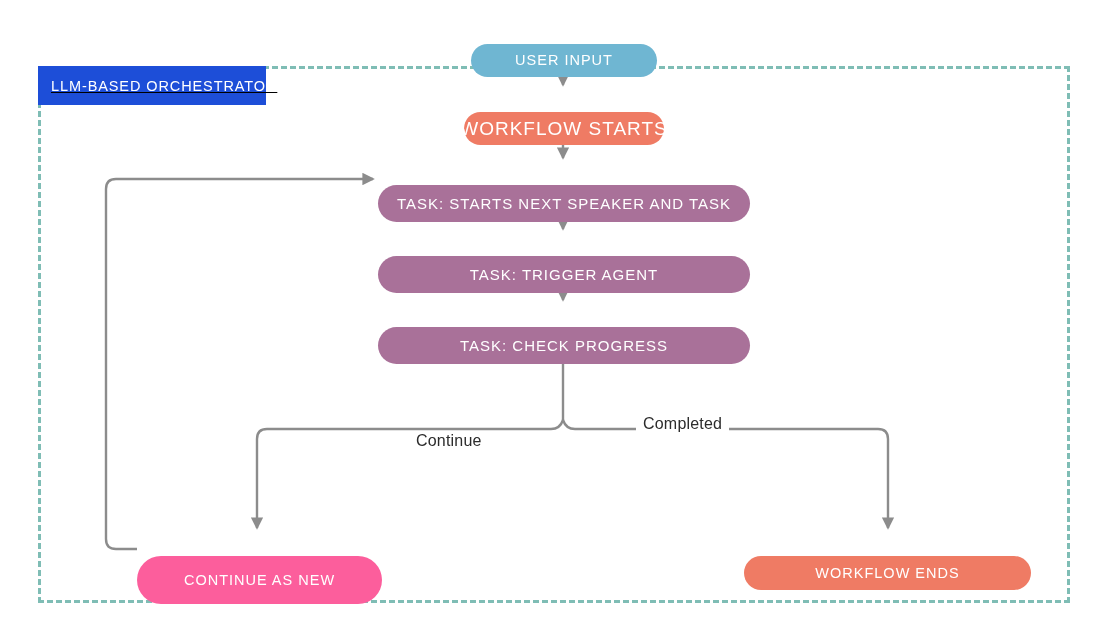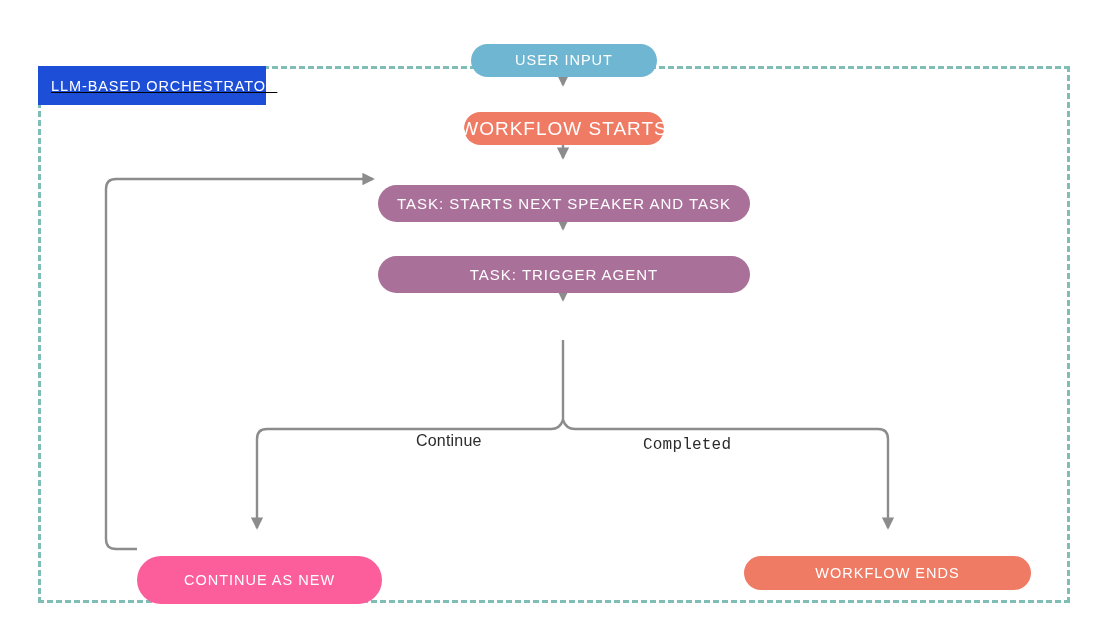--- a/index.html
+++ b/index.html
@@ -68,21 +68,21 @@
     position:absolute;
     font-size:16px;
     color:#2b2b2b;
     letter-spacing:0.2px;
     background:#ffffff;
     padding:0 7px;
     line-height:18px;
     white-space:nowrap;
   }
   .lbl-continue{left:409px;top:432px;}
-  .lbl-completed{left:636px;top:436px;font-family:Liberation Mono, monospace;}
+  .lbl-completed{left:636px;top:415px;}
 </style>
 </head>
 <body>
 
 <div id="stage">
 
   <div class="boundary"></div>
   <div class="boundary-label">
     <span>LLM-BASED ORCHESTRATOR</span>
   </div>
@@ -122,20 +122,23 @@
   </div>
 
   <div class="node n-select">
     <span>TASK: STARTS NEXT SPEAKER AND TASK</span>
   </div>
 
   <div class="node n-trigger">
     <span>TASK: TRIGGER AGENT</span>
   </div>
 
+  <div class="node n-check">
+    <span>TASK: CHECK PROGRESS</span>
+  </div>
 
   <div class="node n-continue">
     <span>CONTINUE AS NEW</span>
   </div>
 
   <div class="node n-ends">
     <span>WORKFLOW ENDS</span>
   </div>
 
   <div class="edge-label lbl-continue">Continue</div>

